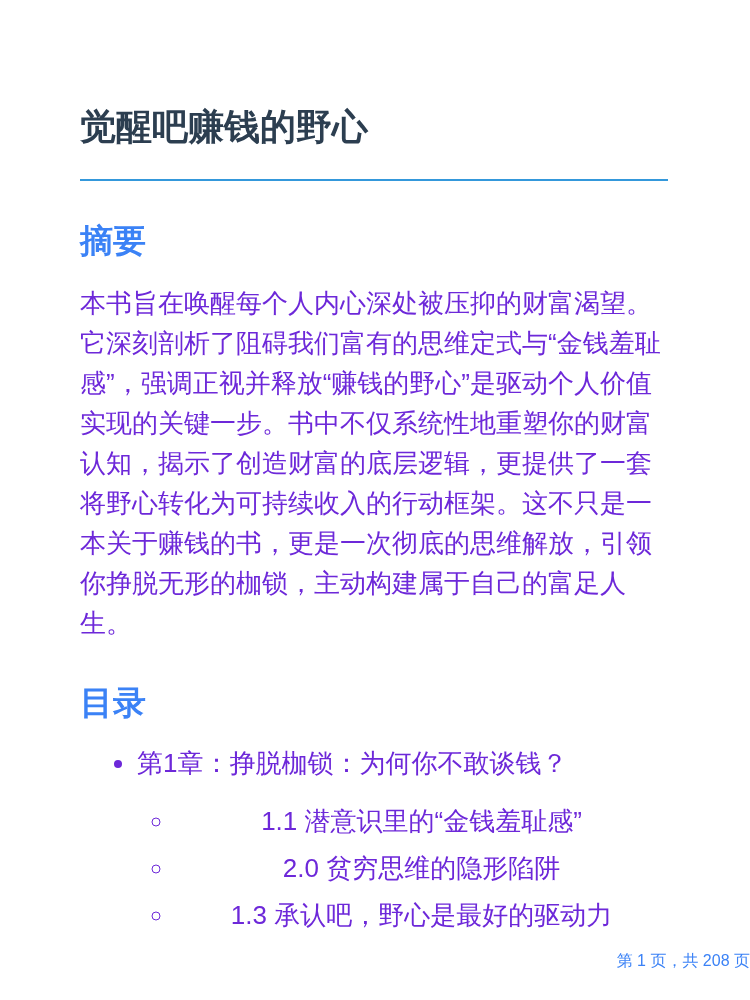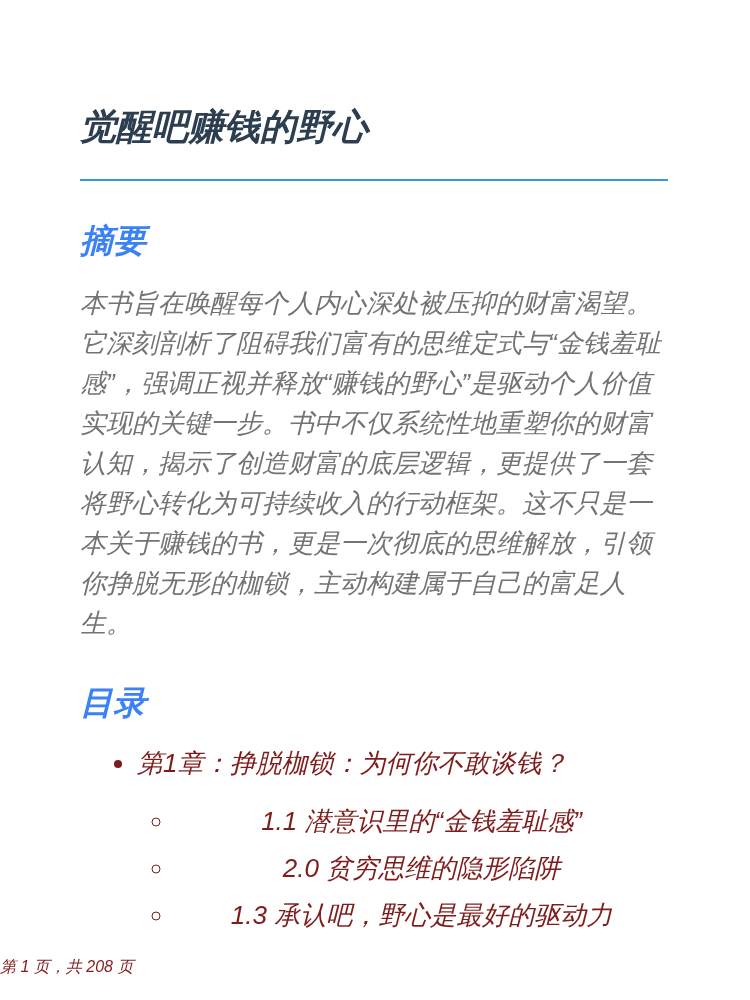--- a/index.html
+++ b/index.html
@@ -8,21 +8,20 @@
     background: #ffffff;
   }
   .page {
     position: relative;
     width: 750px;
     height: 1000px;
     background: #ffffff;
     overflow: hidden;
     font-family: "Liberation Sans", "DejaVu Sans", sans-serif;
     color: #333333;
-    font-style: italic;
   }
   .content {
     padding: 104px 82px 0 80px; 
   }
   .doc-title {
     margin: 0;
     font-size: 36px;
     line-height: 1.25;
     font-weight: 700;
     color: #2c3e50;
@@ -33,51 +32,51 @@
     margin: 40px 0 0 0;
     font-size: 33px;
     line-height: 1.2;
     font-weight: 700;
     color: #3b82f6;
   }
   .abstract-text {
     margin: 22px 0 0 0;
     font-size: 26px;
     line-height: 40px;
-    color: #737373;
+    color: #6d28d9;
     text-align: left;
   }
   .toc-list {
     margin: 24px 0 0 0;
     padding: 0 0 0 57px;
     font-size: 26px;
     line-height: 34px;
-    color: #7f1d1d;
+    color: #6d28d9;
   }
   .toc-list > li {
     list-style-type: disc;
   }
   .toc-sections {
     margin: 24px 0 0 0;
     padding: 0 0 0 38px;
   }
   .toc-sections > li {
     list-style-type: circle;
     margin-bottom: 13px;
     text-align: center;
   }
   .page-footer {
     position: absolute;
     left: 0;
     right: 0;
-    bottom: 24px;
-    text-align: left;
+    bottom: 30px;
+    text-align: right;
     font-size: 16px;
     line-height: 1.2;
-    color: #7f1d1d;
+    color: #3b82f6;
   }
 </style>
 </head>
 <body>
 
 <div class="page">
   <div class="content">
 
     <h1 class="doc-title">觉醒吧赚钱的野心</h1>
 

